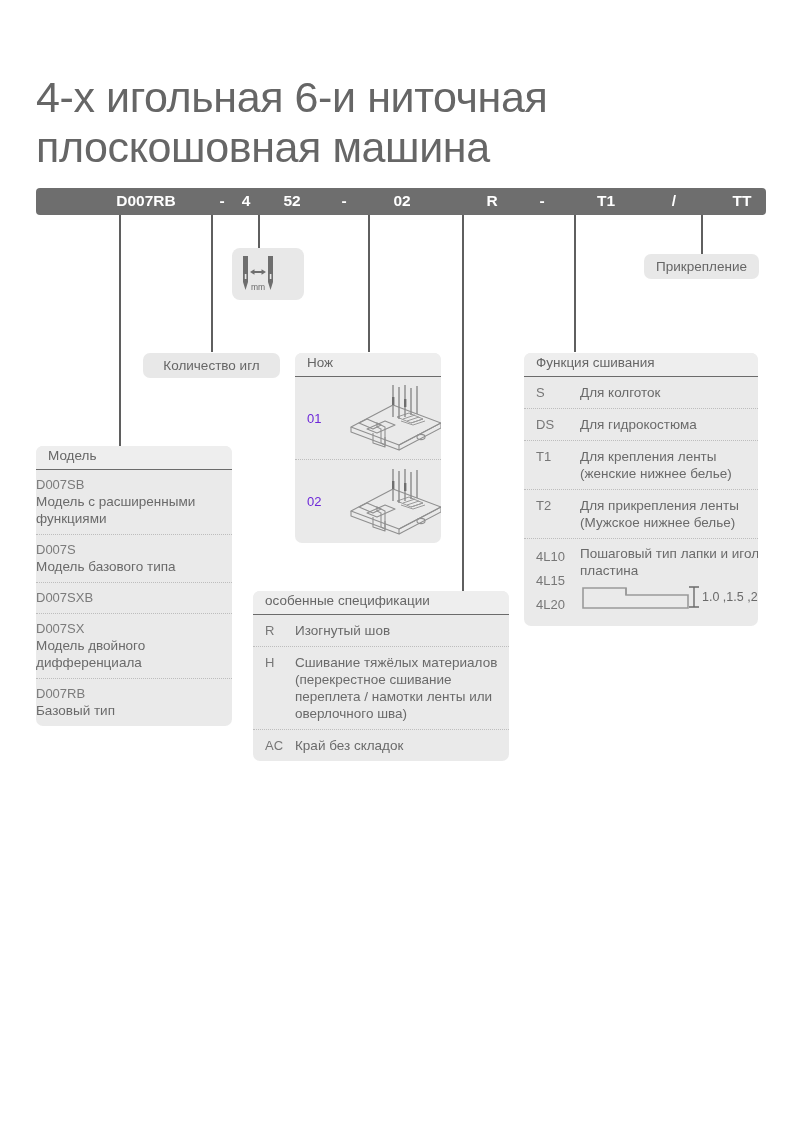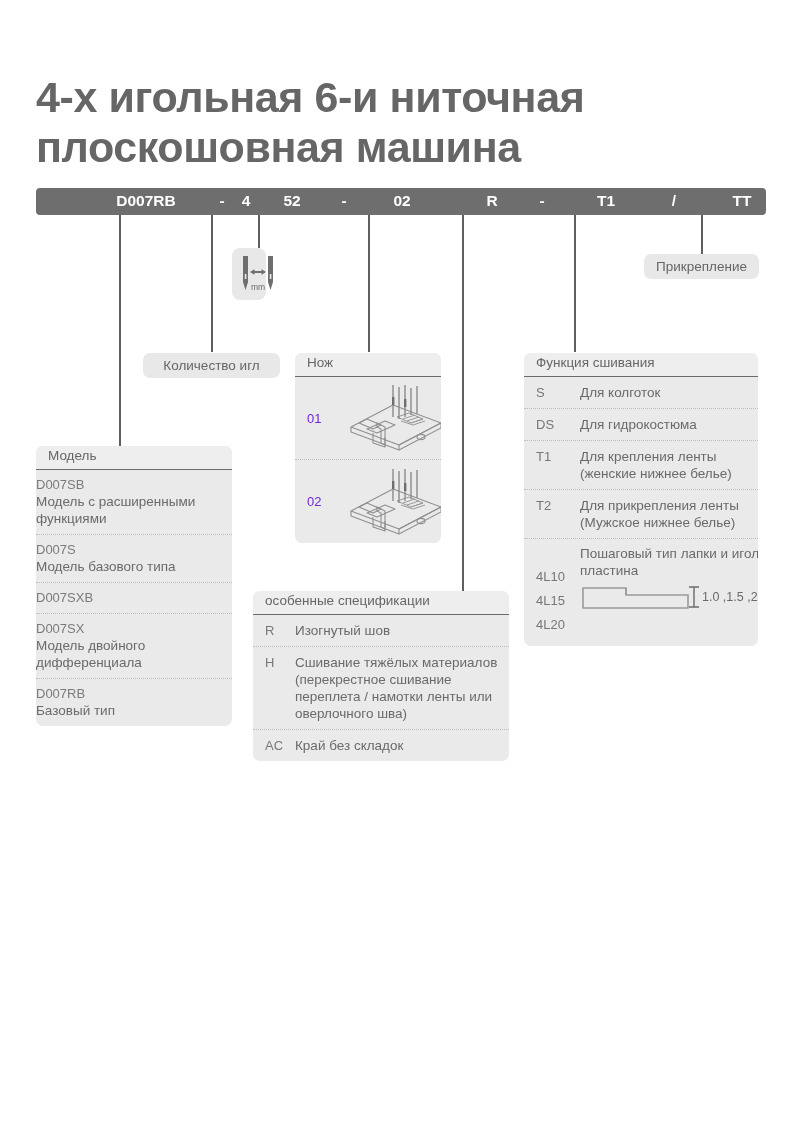--- a/index.html
+++ b/index.html
@@ -10,21 +10,21 @@
   }
   #page { position: relative; width: 794px; height: 1123px; overflow: hidden; }
 
   
   .title {
     position: absolute;
     left: 36px; top: 72px;
     width: 730px;
     font-size: 43px;
     line-height: 50px;
-    font-weight: 700;
+    font-weight: 400;
     color: #666666;
     letter-spacing: -0.4px;
   }
   .title-line { display: block; white-space: nowrap; }
 
   
   .codebar {
     position: absolute;
     left: 36px; top: 188px;
     width: 730px; height: 27px;
@@ -122,21 +122,21 @@
     border-bottom: 1px dotted #bdbdbd;
     height: 83px;
     padding-left: 12px;
   }
   .krow:last-child { border-bottom: none; }
   .krow .k-code { color: #6d28d9; font-size: 13px; width: 30px; flex: 0 0 auto; }
   .krow .k-art { flex: 1 1 auto; display: flex; align-items: center; justify-content: center; }
 
   
   .steprow { display: flex; padding: 6px 10px 9px 12px; }
-  .step-codes { width: 44px; flex: 0 0 auto; margin-top: 20px; }
+  .step-codes { width: 44px; flex: 0 0 auto; }
   .step-codes div { color: #777777; font-size: 13px; line-height: 24px; }
   .step-right { flex: 1 1 auto; }
   .step-title { color: #6a6a6a; font-size: 13.5px; line-height: 17px; }
   .step-fig { display: flex; align-items: center; margin-top: 3px; }
   .step-dim { color: #6a6a6a; font-size: 12.5px; margin-left: 2px; white-space: nowrap; }
 </style>
 </head>
 <body>
 
 <div id="page">
@@ -161,21 +161,21 @@
     </div>
 
   <div class="leader" style="left:119px; top:215px; height:234px;"></div>
   <div class="leader" style="left:211px; top:215px; height:137px;"></div>
   <div class="leader" style="left:258px; top:215px; height:33px;"></div>
   <div class="leader" style="left:368px; top:215px; height:137px;"></div>
   <div class="leader" style="left:462px; top:215px; height:376px;"></div>
   <div class="leader" style="left:574px; top:215px; height:137px;"></div>
   <div class="leader" style="left:701px; top:215px; height:40px;"></div>
 
-  <div class="gauge-icon" style="left:232px; top:248px; width:34px; height:52px;">
+  <div class="gauge-icon" style="left:232px; top:248px; width:72px; height:52px;">
     <svg width="52" height="52" viewBox="0 0 52 52">
 
       <path d="M11 8 L16 8 L16 34 L13.5 42 L11 34 Z" fill="#6e6e6e"></path>
       <rect x="12.8" y="26" width="1.6" height="5" fill="#e8e8e8"></rect>
 
       <path d="M36 8 L41 8 L41 34 L38.5 42 L36 34 Z" fill="#6e6e6e"></path>
       <rect x="37.8" y="26" width="1.6" height="5" fill="#e8e8e8"></rect>
 
       <line x1="20" y1="24" x2="32" y2="24" stroke="#6e6e6e" stroke-width="2"></line>
       <path d="M18 24 L22.5 21.3 L22.5 26.7 Z" fill="#6e6e6e"></path>

